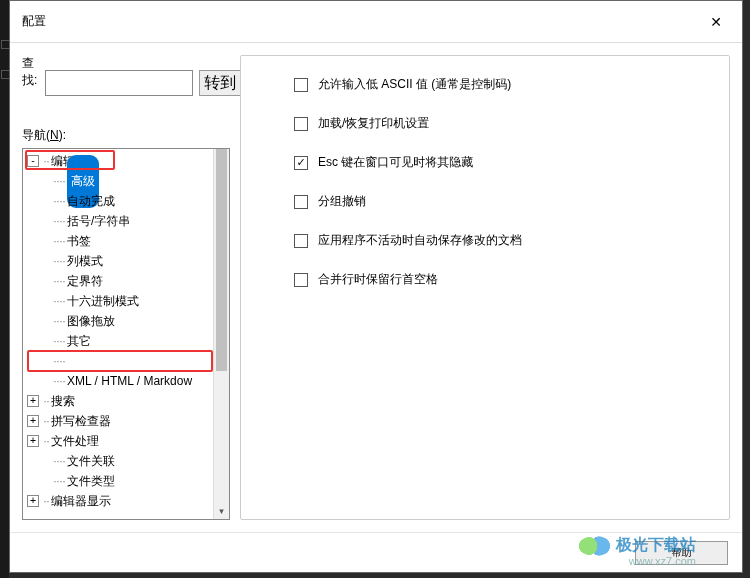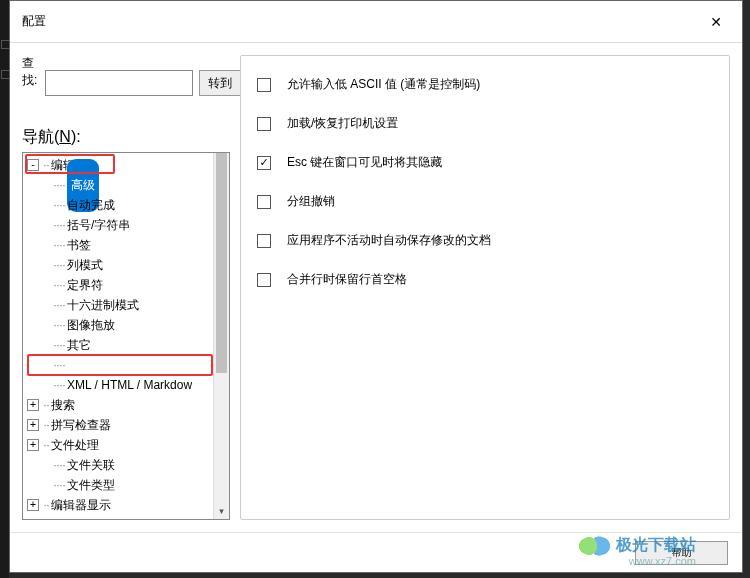--- a/index.html
+++ b/index.html
@@ -57,23 +57,23 @@
     .search-input {
       width: 148px; height: 26px;
       border: 1px solid #888;
       padding: 0 4px;
       font-size: 12px;
     }
     .goto-btn {
       height: 26px; width: 42px;
       border: 1px solid #999;
       background: #eee;
-      font-size: 12px; cursor: pointer;
-    }
-    .nav-label { margin: 8px 0 4px 0; font-size: 16px; }
+      font-size: 16px; cursor: pointer;
+    }
+    .nav-label { margin: 8px 0 4px 0; font-size: 12px; }
     .nav-label .accel { text-decoration: underline; }
     .tree-wrap {
       flex: 1;
       border: 1px solid #888;
       position: relative;
       overflow: hidden;
     }
     .tree {
       position: absolute;
       left: 0; top: 0; right: 16px; bottom: 0;
@@ -133,22 +133,23 @@
     .right-panel {
       flex: 1;
       border: 1px solid #ccc;
       border-radius: 2px;
       padding: 20px 16px;
       display: flex;
       flex-direction: column;
       gap: 22px;
     }
     .check-row {
-      display: flex; align-items: center; gap: 16px;
+      display: flex; align-items: center; gap: 10px;
       font-size: 12px;
+      margin-left: 37px;
     }
     .check {
       width: 14px; height: 14px;
       border: 1px solid #555;
       display: inline-flex;
       align-items: center; justify-content: center;
       font-size: 11px;
       cursor: pointer;
     }
     .check.checked::after { content: "✓"; }

